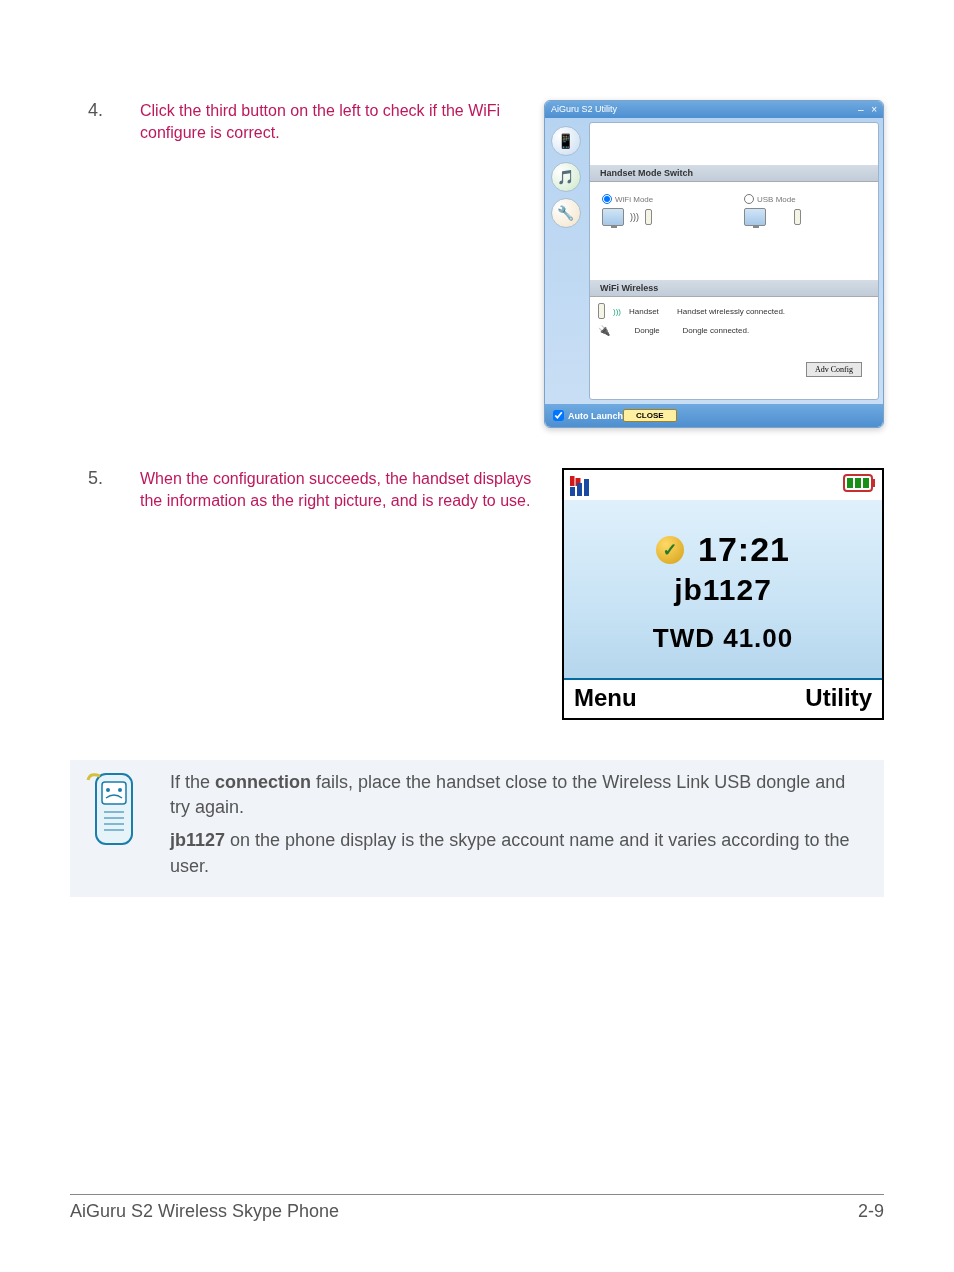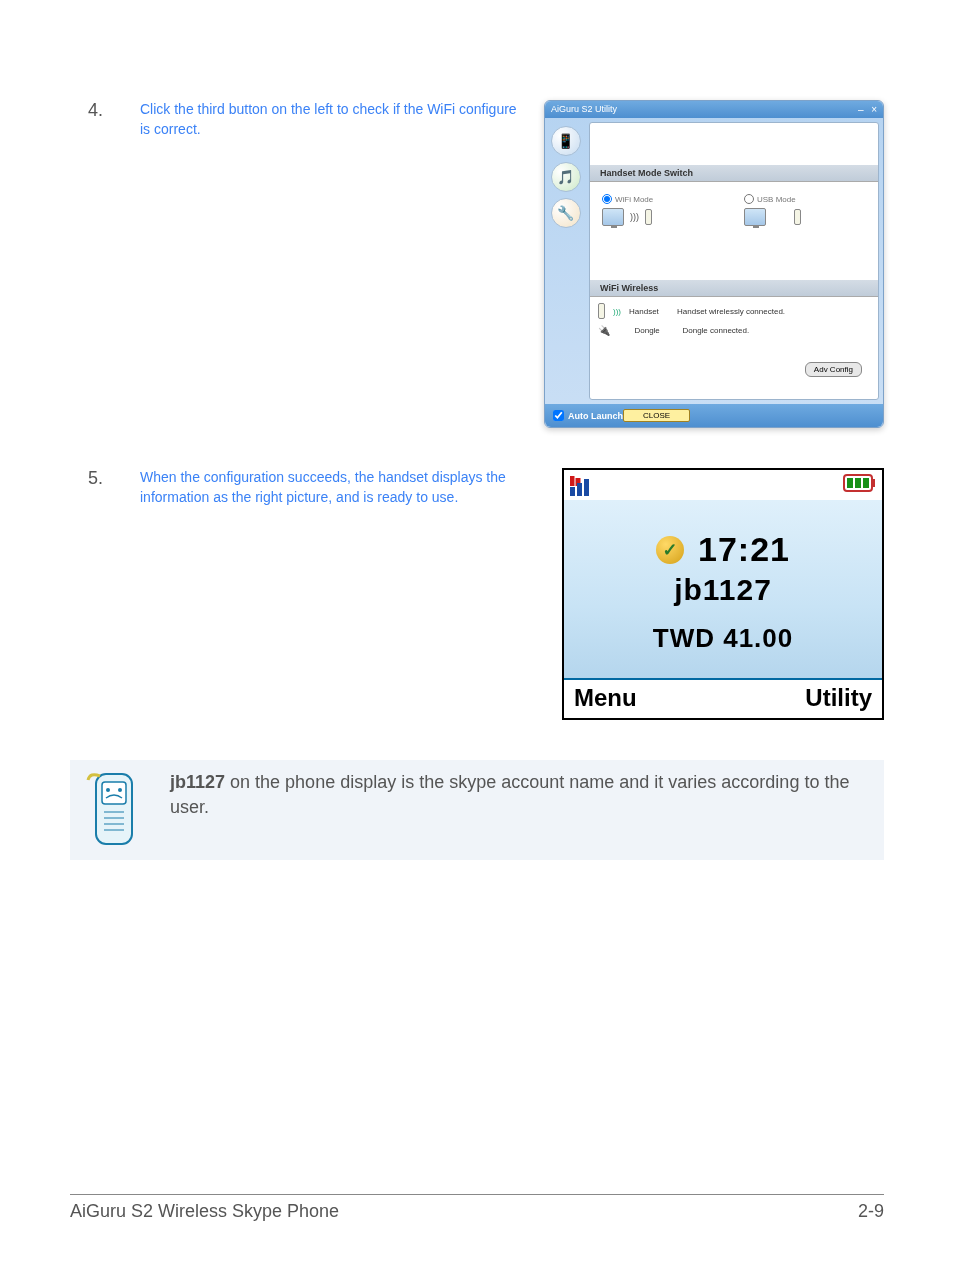--- a/index.html
+++ b/index.html
@@ -21,22 +21,22 @@
     }
     .step-number {
       width: 70px;
       flex-shrink: 0;
       font-size: 18px;
       color: #555;
       padding-left: 18px;
     }
     .step-text {
       flex: 1;
-      font-size: 14px;
-      color: #3b82f6;
+      font-size: 16px;
+      color: #be185d;
       line-height: 1.4;
       padding-right: 20px;
     }
     .step-image {
       flex-shrink: 0;
     }
     
     .utility-window {
       width: 340px;
       background: linear-gradient(#b5d3f1, #cadff5);
@@ -150,44 +150,45 @@
       color:#333;
       margin-bottom:6px;
     }
     .adv-btn{
       float:right;
       margin:20px 8px 10px 0;
       font-size:8px;
       padding:2px 8px;
       background:#e8e8e8;
       border:1px solid #888;
-      border-radius:6px;
+      border-radius:0;
+      font-family:Liberation Serif, serif;
     }
     .utility-footer{
       background:linear-gradient(#6faae0,#4e8fd0);
       padding:5px 8px;
       display:flex;
       justify-content:flex-start;
       align-items:center;
       border-radius:0 0 6px 6px;
     }
     .auto-launch{
       display:flex;
       align-items:center;
       gap:4px;
       color:#fff;
       font-size:9px;
       font-weight:bold;
     }
     .close-btn{
       background:#fef0a0;
       border:1px solid #a08020;
-      padding:1px 19px;
+      padding:1px 12px;
       font-size:8px;
-      font-weight:normal;
+      font-weight:bold;
       border-radius:2px;
     }
     
     .handset-display{
       width:322px;
       border:2px solid #000;
       background:#fff;
     }
     .handset-status{
       background:#fff;
@@ -422,20 +423,23 @@
       <path d="M20 28 Q28 22 36 28" stroke="#1a7daa" stroke-width="1.5" fill="none"></path>
       <path d="M14 6 Q4 2 2 10" stroke="#d4c040" stroke-width="3" fill="none"></path>
       <line x1="18" y1="42" x2="38" y2="42" stroke="#1a7daa" stroke-width="1"></line>
       <line x1="18" y1="48" x2="38" y2="48" stroke="#1a7daa" stroke-width="1"></line>
       <line x1="18" y1="54" x2="38" y2="54" stroke="#1a7daa" stroke-width="1"></line>
       <line x1="18" y1="60" x2="38" y2="60" stroke="#1a7daa" stroke-width="1"></line>
     </svg>
   </div>
   <div class="note-text">
     <p>
+      <span>If the </span><strong>connection</strong><span> fails, place the handset close to the Wireless Link USB dongle and try again.</span>
+    </p>
+    <p>
       <strong>jb1127</strong><span> on the phone display is the skype account name and it varies according to the user.</span>
     </p>
   </div>
 </div>
 
 <div class="page-footer">
   <span>AiGuru S2 Wireless Skype Phone</span>
   <span>2-9</span>
 </div>
 

